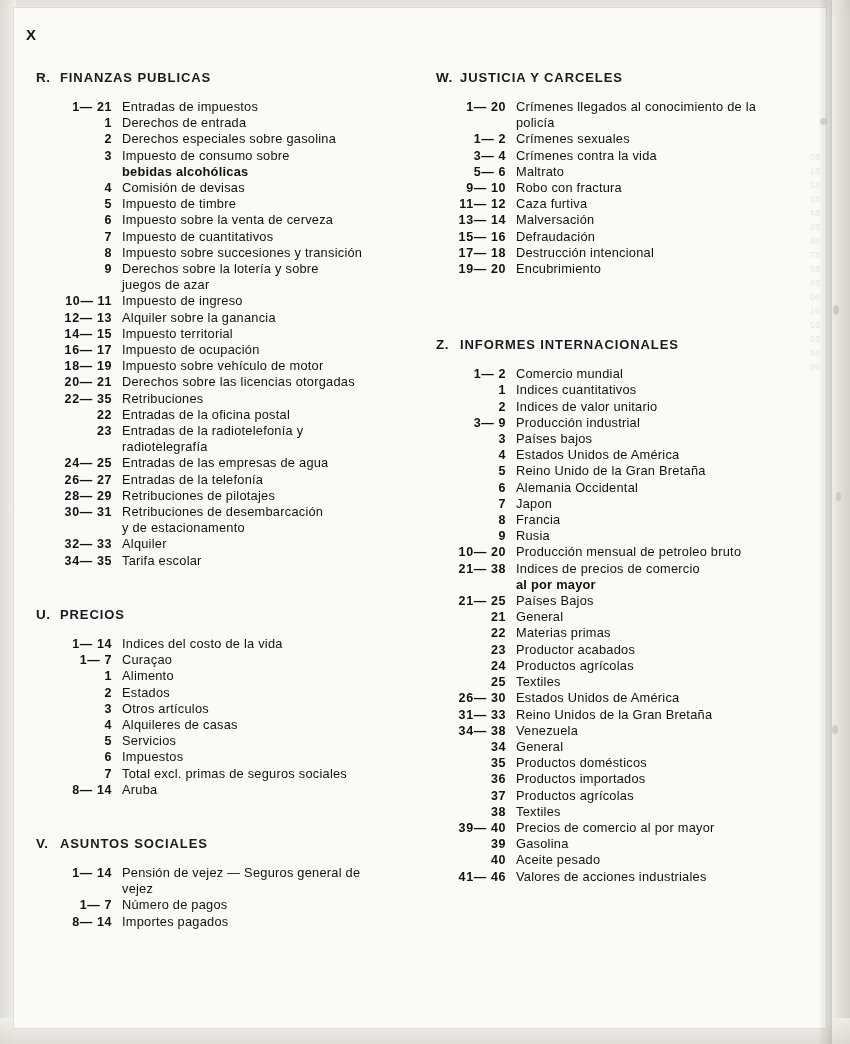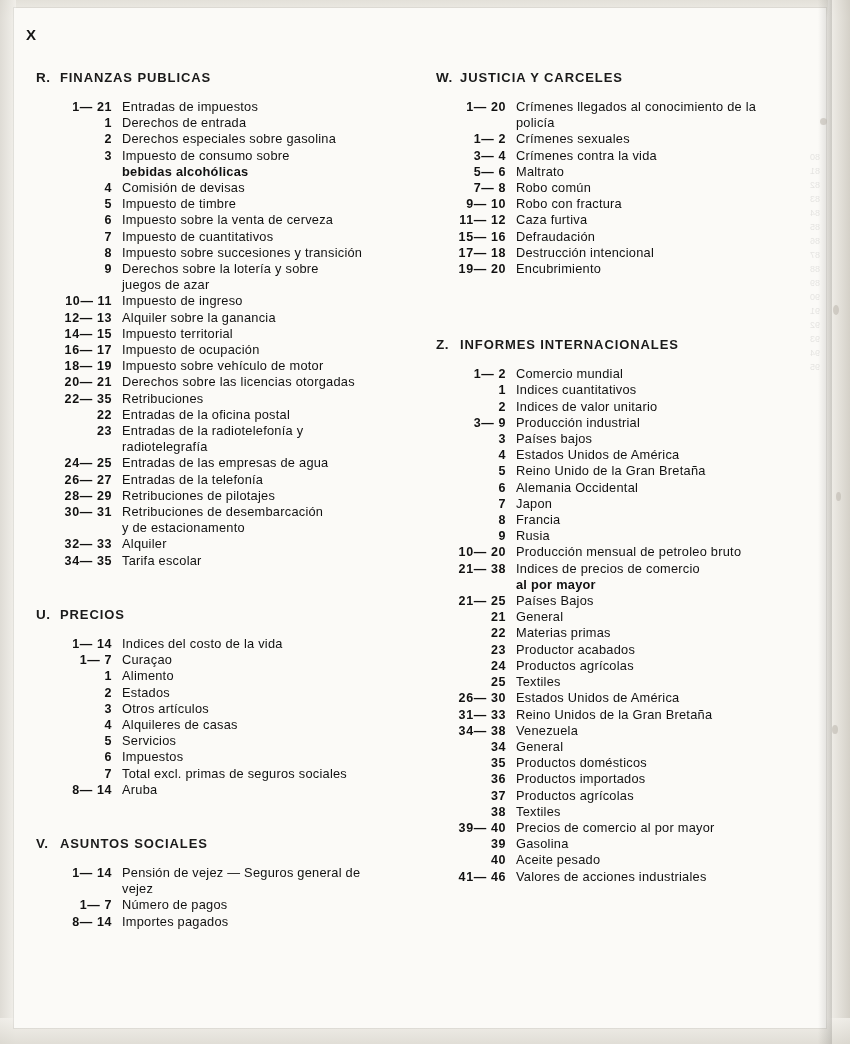--- a/index.html
+++ b/index.html
@@ -392,30 +392,30 @@
             </div>
             <div class="row">
               <div class="num b">3— 4</div>
               <div class="label">Crímenes contra la vida</div>
             </div>
             <div class="row">
               <div class="num b">5— 6</div>
               <div class="label">Maltrato</div>
             </div>
             <div class="row">
-              <div class="num b">7— 8</div>
-              <div class="label">Robo común</div>
-            </div>
-            <div class="row">
               <div class="num b">9— 10</div>
               <div class="label">Robo con fractura</div>
             </div>
             <div class="row">
               <div class="num b">11— 12</div>
               <div class="label">Caza furtiva</div>
+            </div>
+            <div class="row">
+              <div class="num b">13— 14</div>
+              <div class="label">Malversación</div>
             </div>
             <div class="row">
               <div class="num b">15— 16</div>
               <div class="label">Defraudación</div>
             </div>
             <div class="row">
               <div class="num b">17— 18</div>
               <div class="label">Destrucción intencional</div>
             </div>
             <div class="row">

